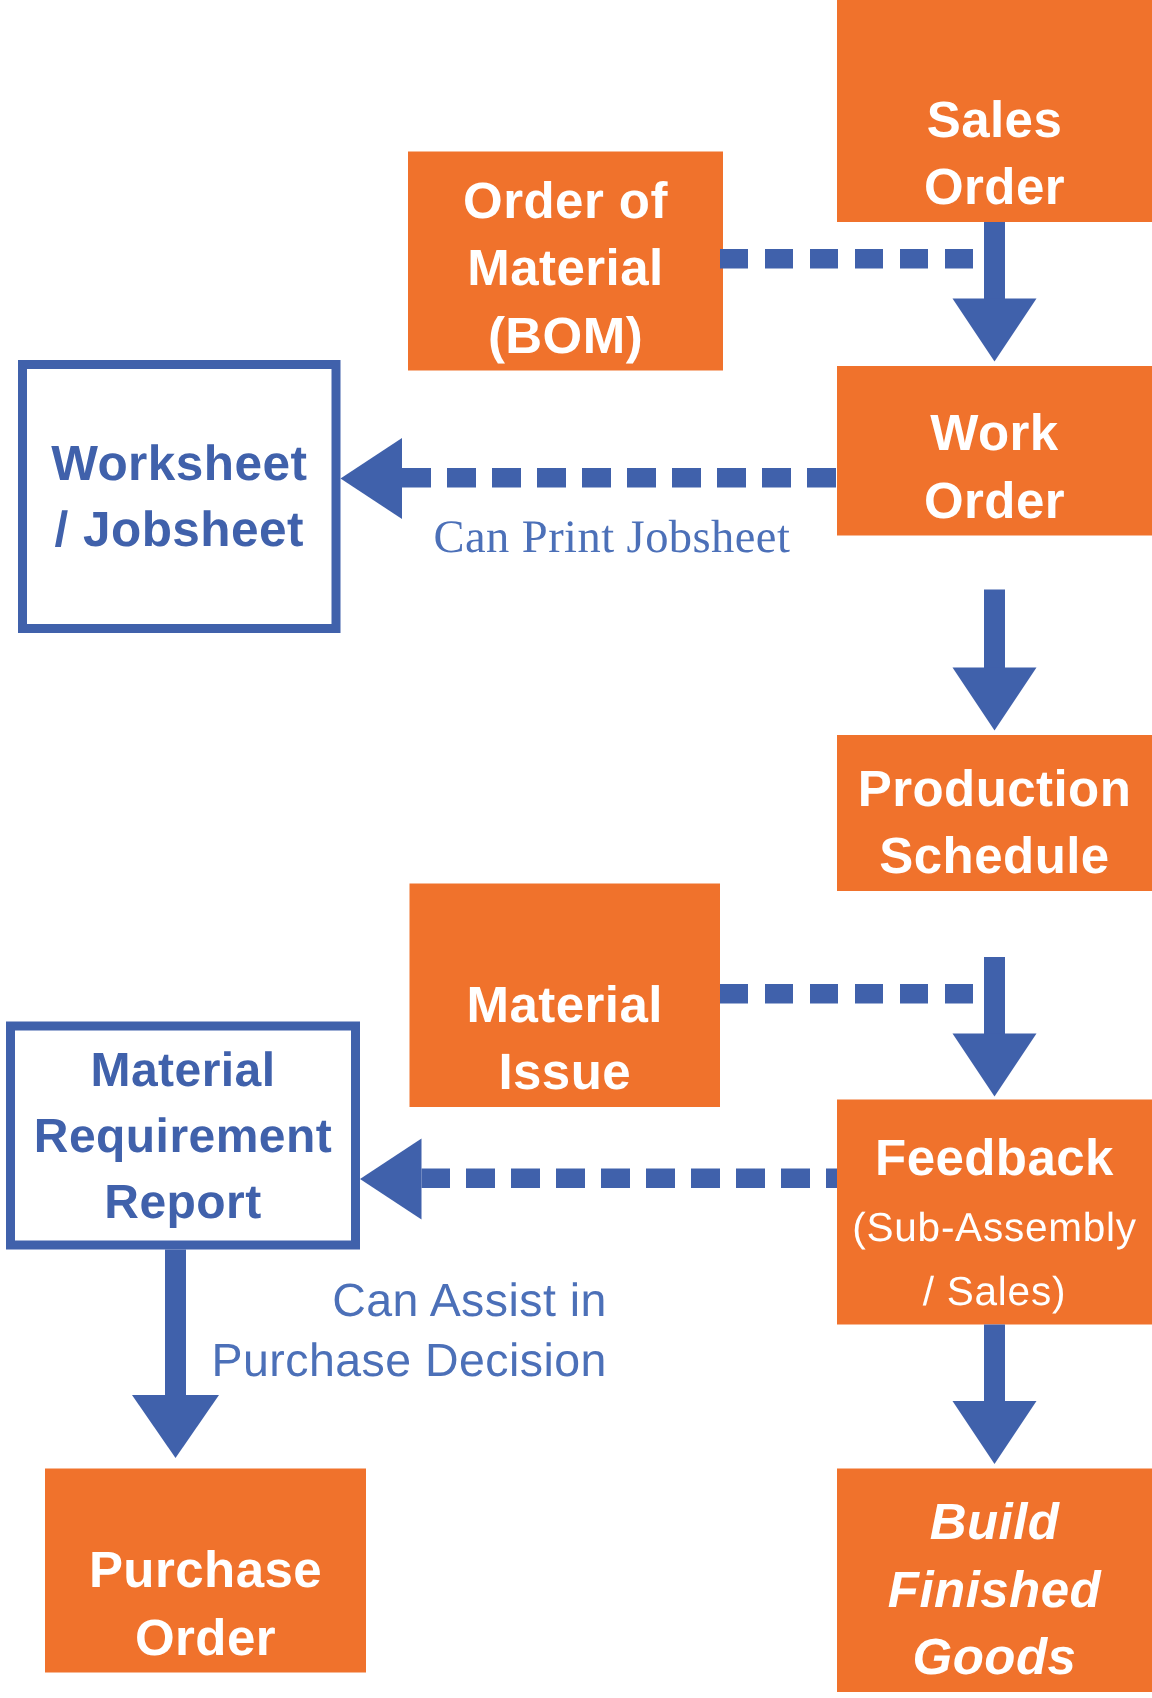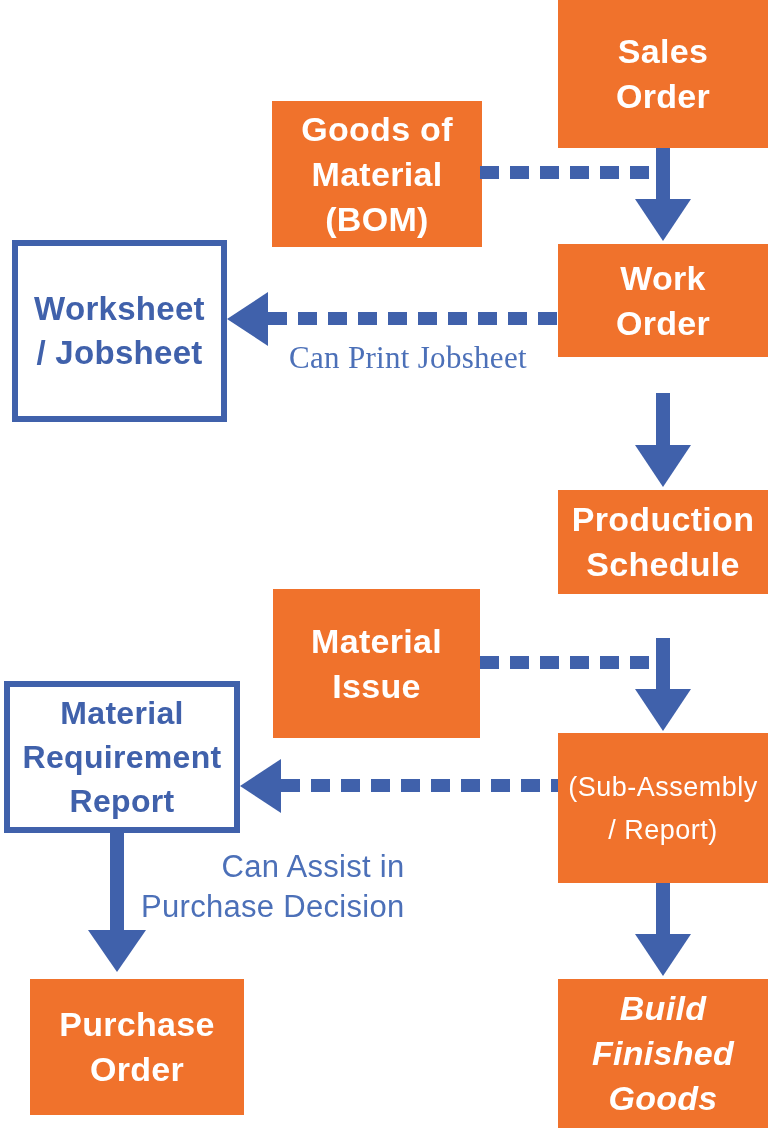--- a/index.html
+++ b/index.html
@@ -10,21 +10,21 @@
   }
   html,body{margin:0;padding:0;background:#fff;}
   #canvas{
     position:relative;width:768px;height:1132px;background:#fff;overflow:hidden;
     font-family:"Liberation Sans","DejaVu Sans",sans-serif;
   }
   .node{
     position:absolute;display:flex;flex-direction:column;align-items:center;justify-content:center;
     text-align:center;box-sizing:border-box;
   }
-  .node-orange{background:var(--orange);color:var(--white);}
+  .node-orange{background:var(--orange);color:var(--white);justify-content:flex-end;}
   .node-outline{background:var(--white);border:6px solid var(--blue);color:var(--blue);}
   .node-label{
     font-weight:700;font-size:34px;line-height:45px;white-space:pre-line;letter-spacing:.3px;
   }
   .node-outline .node-label{font-size:33px;line-height:44px;}
   .node-sublabel{
     font-weight:400;font-size:27px;line-height:43px;white-space:pre-line;letter-spacing:.5px;margin-top:2px;
   }
   .shaft-v{position:absolute;width:14px;background:var(--blue);}
   .head-down{
@@ -50,21 +50,21 @@
 <body>
 
 <div id="canvas">
 
   <div class="node node-orange" style="left:558px;top:0;width:210px;height:148px;">
     <div class="node-label">Sales
 Order</div>
   </div>
 
   <div class="node node-orange" style="left:272px;top:101px;width:210px;height:146px;">
-    <div class="node-label">Goods of
+    <div class="node-label">Order of
 Material
 (BOM)</div>
   </div>
 
   <div class="node node-orange" style="left:558px;top:244px;width:210px;height:113px;">
     <div class="node-label">Work
 Order</div>
   </div>
 
   <div class="node node-outline" style="left:12px;top:240px;width:215px;height:182px;">
@@ -76,22 +76,23 @@
     <div class="node-label">Production
 Schedule</div>
   </div>
 
   <div class="node node-orange" style="left:273px;top:589px;width:207px;height:149px;">
     <div class="node-label">Material
 Issue</div>
   </div>
 
   <div class="node node-orange" style="left:558px;top:733px;width:210px;height:150px;">
+    <div class="node-label">Feedback</div>
     <div class="node-sublabel">(Sub-Assembly
-/ Report)</div>
+/ Sales)</div>
   </div>
 
   <div class="node node-outline" style="left:4px;top:681px;width:236px;height:152px;">
     <div class="node-label" style="font-size:32px;line-height:44px;">Material
 Requirement
 Report</div>
   </div>
 
   <div class="node node-orange" style="left:14px;top:979px;width:214px;height:136px;margin-left:16px;">
     <div class="node-label">Purchase

